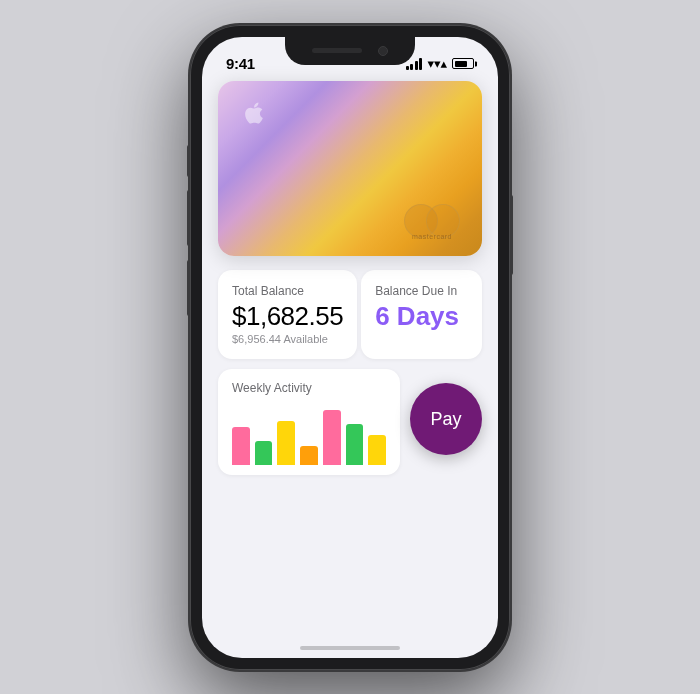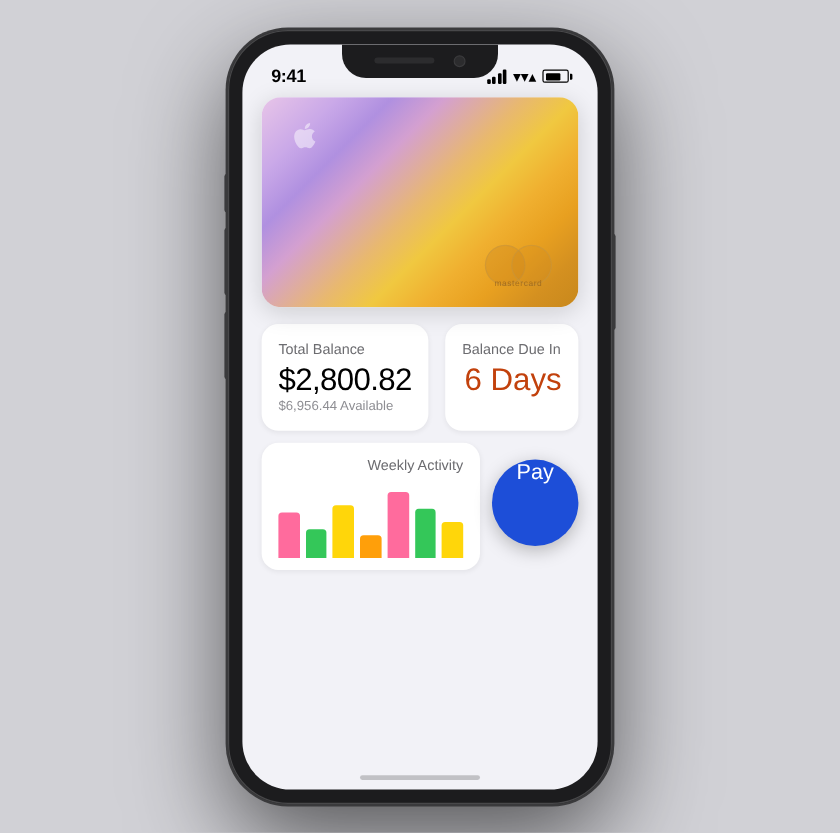--- a/index.html
+++ b/index.html
@@ -288,21 +288,21 @@
       color: rgba(150,100,30,0.8);
       letter-spacing: 0.5px;
       font-weight: 300;
       width: 56px;
       text-align: center;
     }
 
     
     .info-row {
       display: flex;
-      gap: 14px;
+      gap: 4px;
       margin: 0 16px 10px;
     }
 
     .info-card {
       background: #fff;
       border-radius: 14px;
       padding: 14px 14px;
       flex: 1;
       box-shadow: 0 1px 4px rgba(0,0,0,0.06);
     }
@@ -324,42 +324,40 @@
     }
 
     .info-card-sub {
       font-size: 11px;
       color: #8e8e93;
       margin-top: 3px;
     }
 
     .payment-value {
       font-size: 26px;
-      font-weight: 400;
-      color: #c2410c;
+      font-weight: 700;
+      color: #8b5cf6;
       line-height: 1.1;
-      text-align: right;
     }
 
     
     .bottom-row {
       display: flex;
       gap: 10px;
       margin: 0 16px;
       align-items: flex-start;
     }
 
     .weekly-card {
       background: #fff;
       border-radius: 14px;
       padding: 12px 14px 10px;
       flex: 1;
       box-shadow: 0 1px 4px rgba(0,0,0,0.06);
       min-height: 100px;
-      text-align: right;
     }
 
     .weekly-label {
       font-size: 12px;
       color: #6c6c70;
       font-weight: 400;
       margin-bottom: 10px;
     }
 
     .bars-container {
@@ -371,24 +369,24 @@
 
     .bar {
       width: 10px;
       border-radius: 3px 3px 0 0;
     }
 
     
     .pay-btn {
       width: 72px;
       height: 72px;
-      background: #1d4ed8;
+      background: #701a75;
       border-radius: 50%;
       display: flex;
-      align-items: flex-start;
+      align-items: center;
       justify-content: center;
       cursor: pointer;
       margin-top: 14px;
       box-shadow: 0 4px 15px rgba(0,0,0,0.25);
       flex-shrink: 0;
     }
 
     .pay-text {
       font-size: 18px;
       font-weight: 500;
@@ -455,21 +453,21 @@
           <div class="mc-circle mc-circle-left"></div>
           <div class="mc-circle mc-circle-right"></div>
           <span class="mc-text">mastercard</span>
         </div>
       </div>
     </div>
 
     <div class="info-row">
       <div class="info-card">
         <div class="info-card-label">Total Balance</div>
-        <div class="info-card-value">$2,800.82</div>
+        <div class="info-card-value">$1,682.55</div>
         <div class="info-card-sub">$6,956.44 Available</div>
       </div>
       <div class="info-card">
         <div class="info-card-label">Balance Due In</div>
         <div class="payment-value">6 Days</div>
       </div>
     </div>
 
     <div class="bottom-row">
       <div class="weekly-card">

